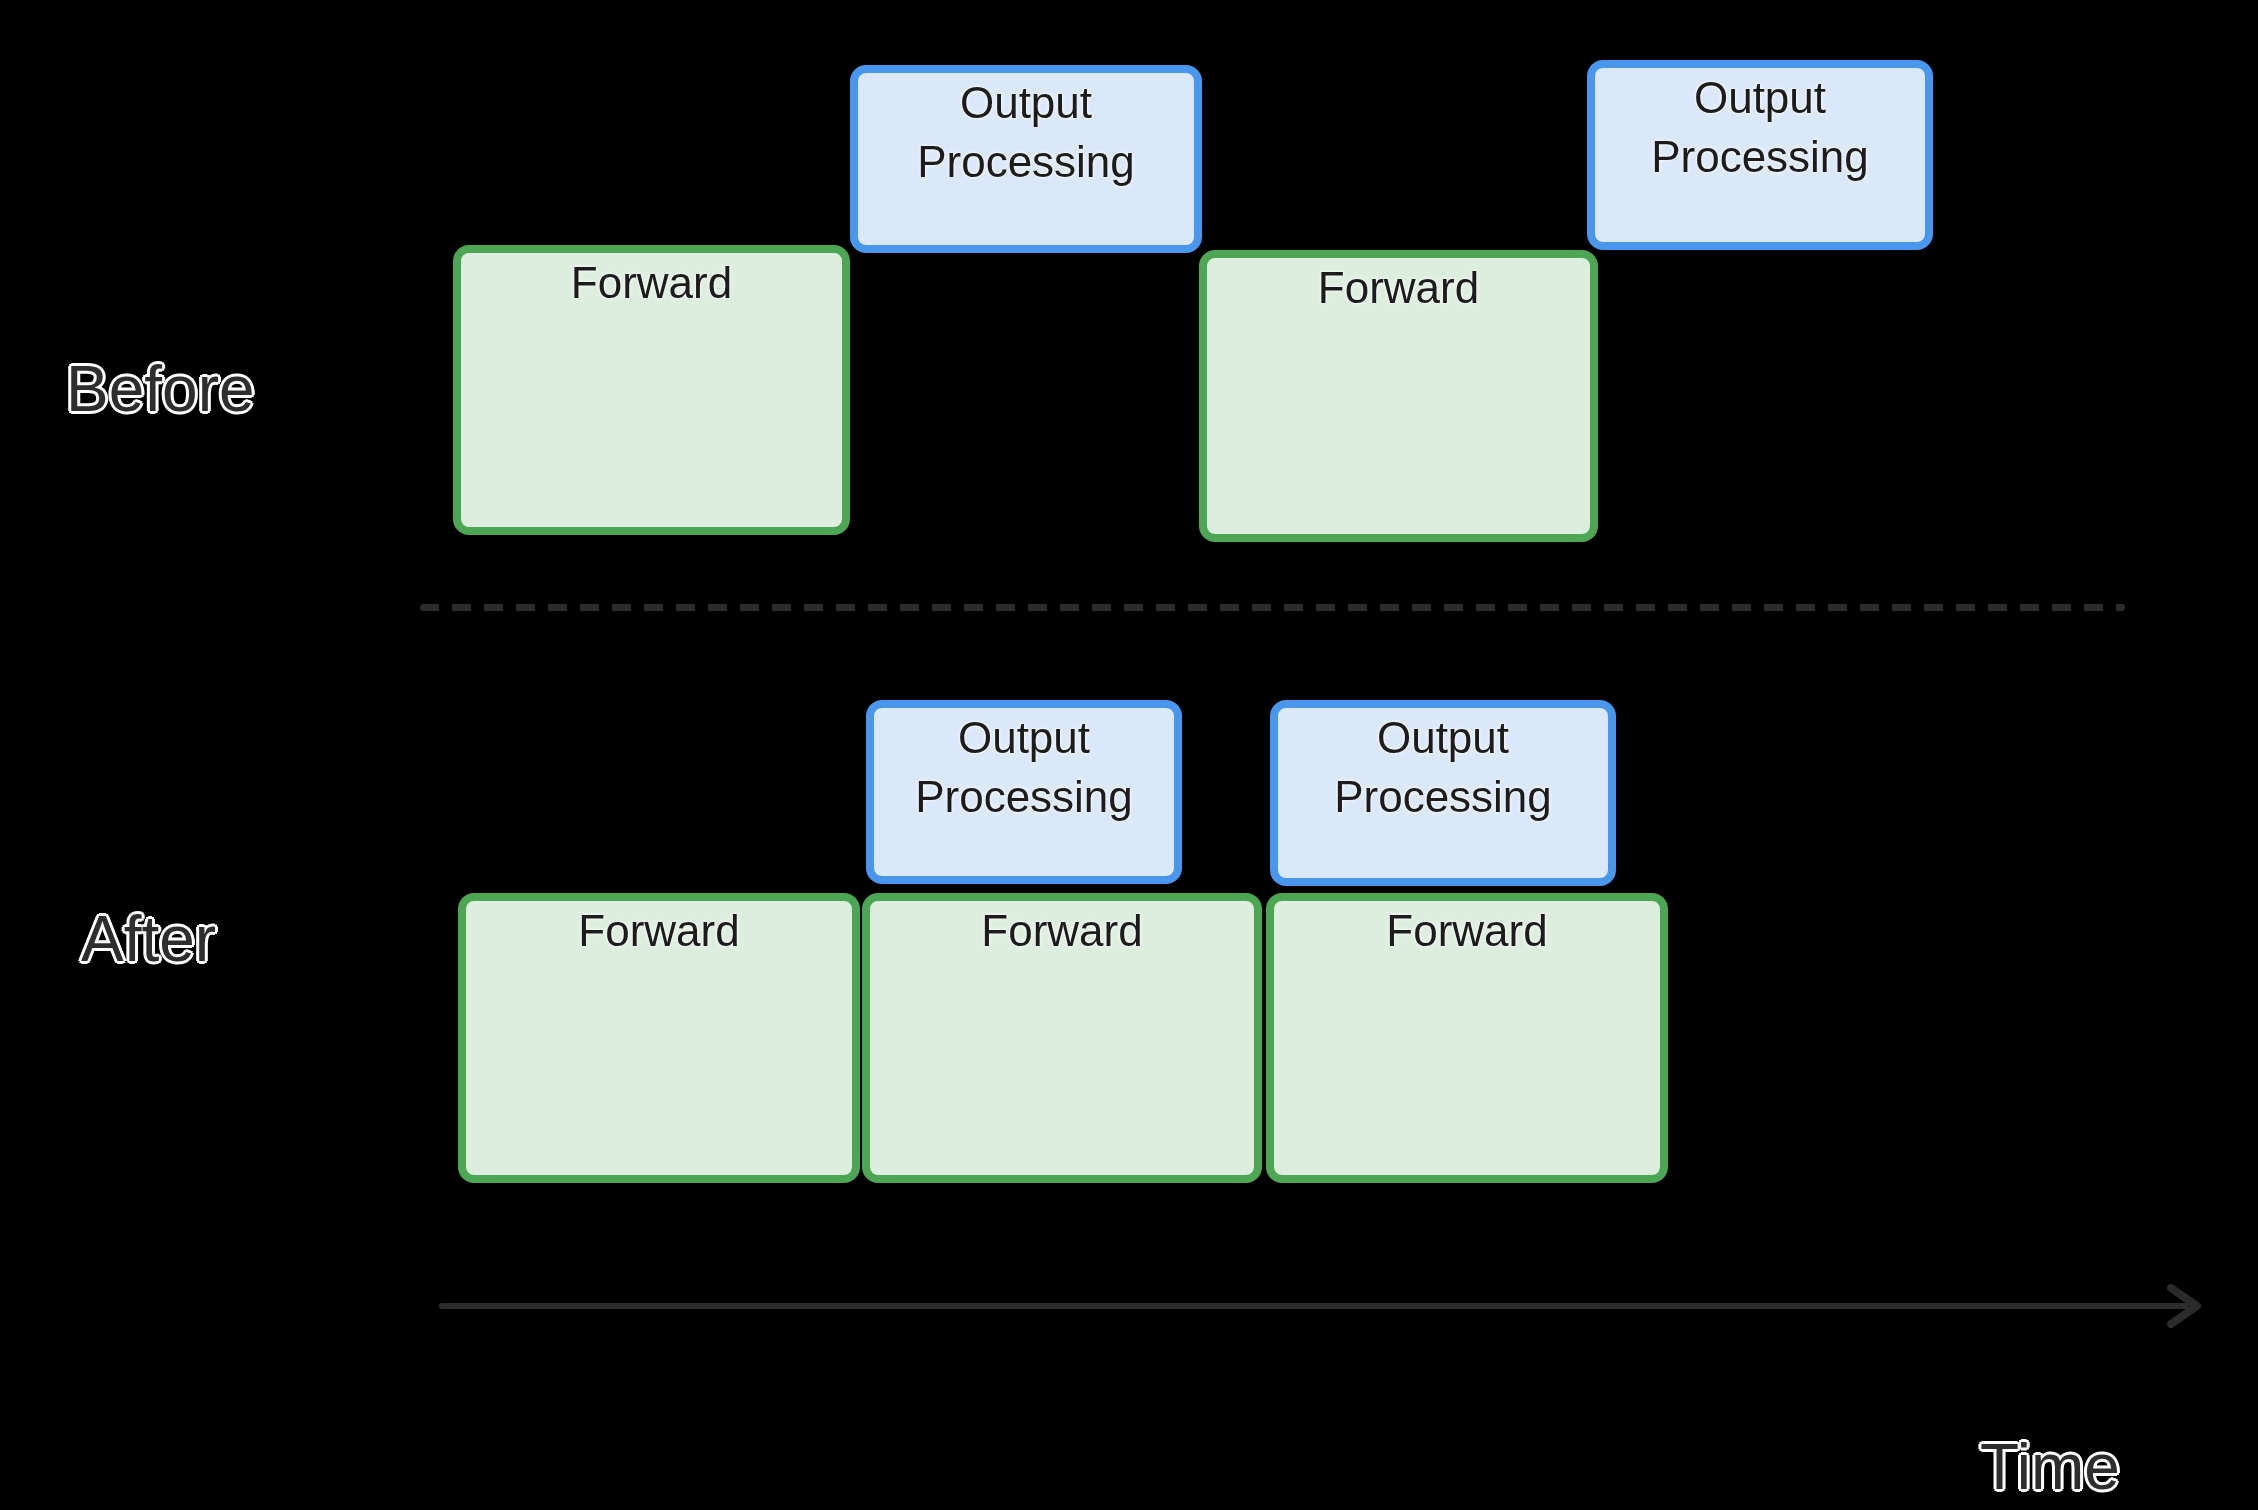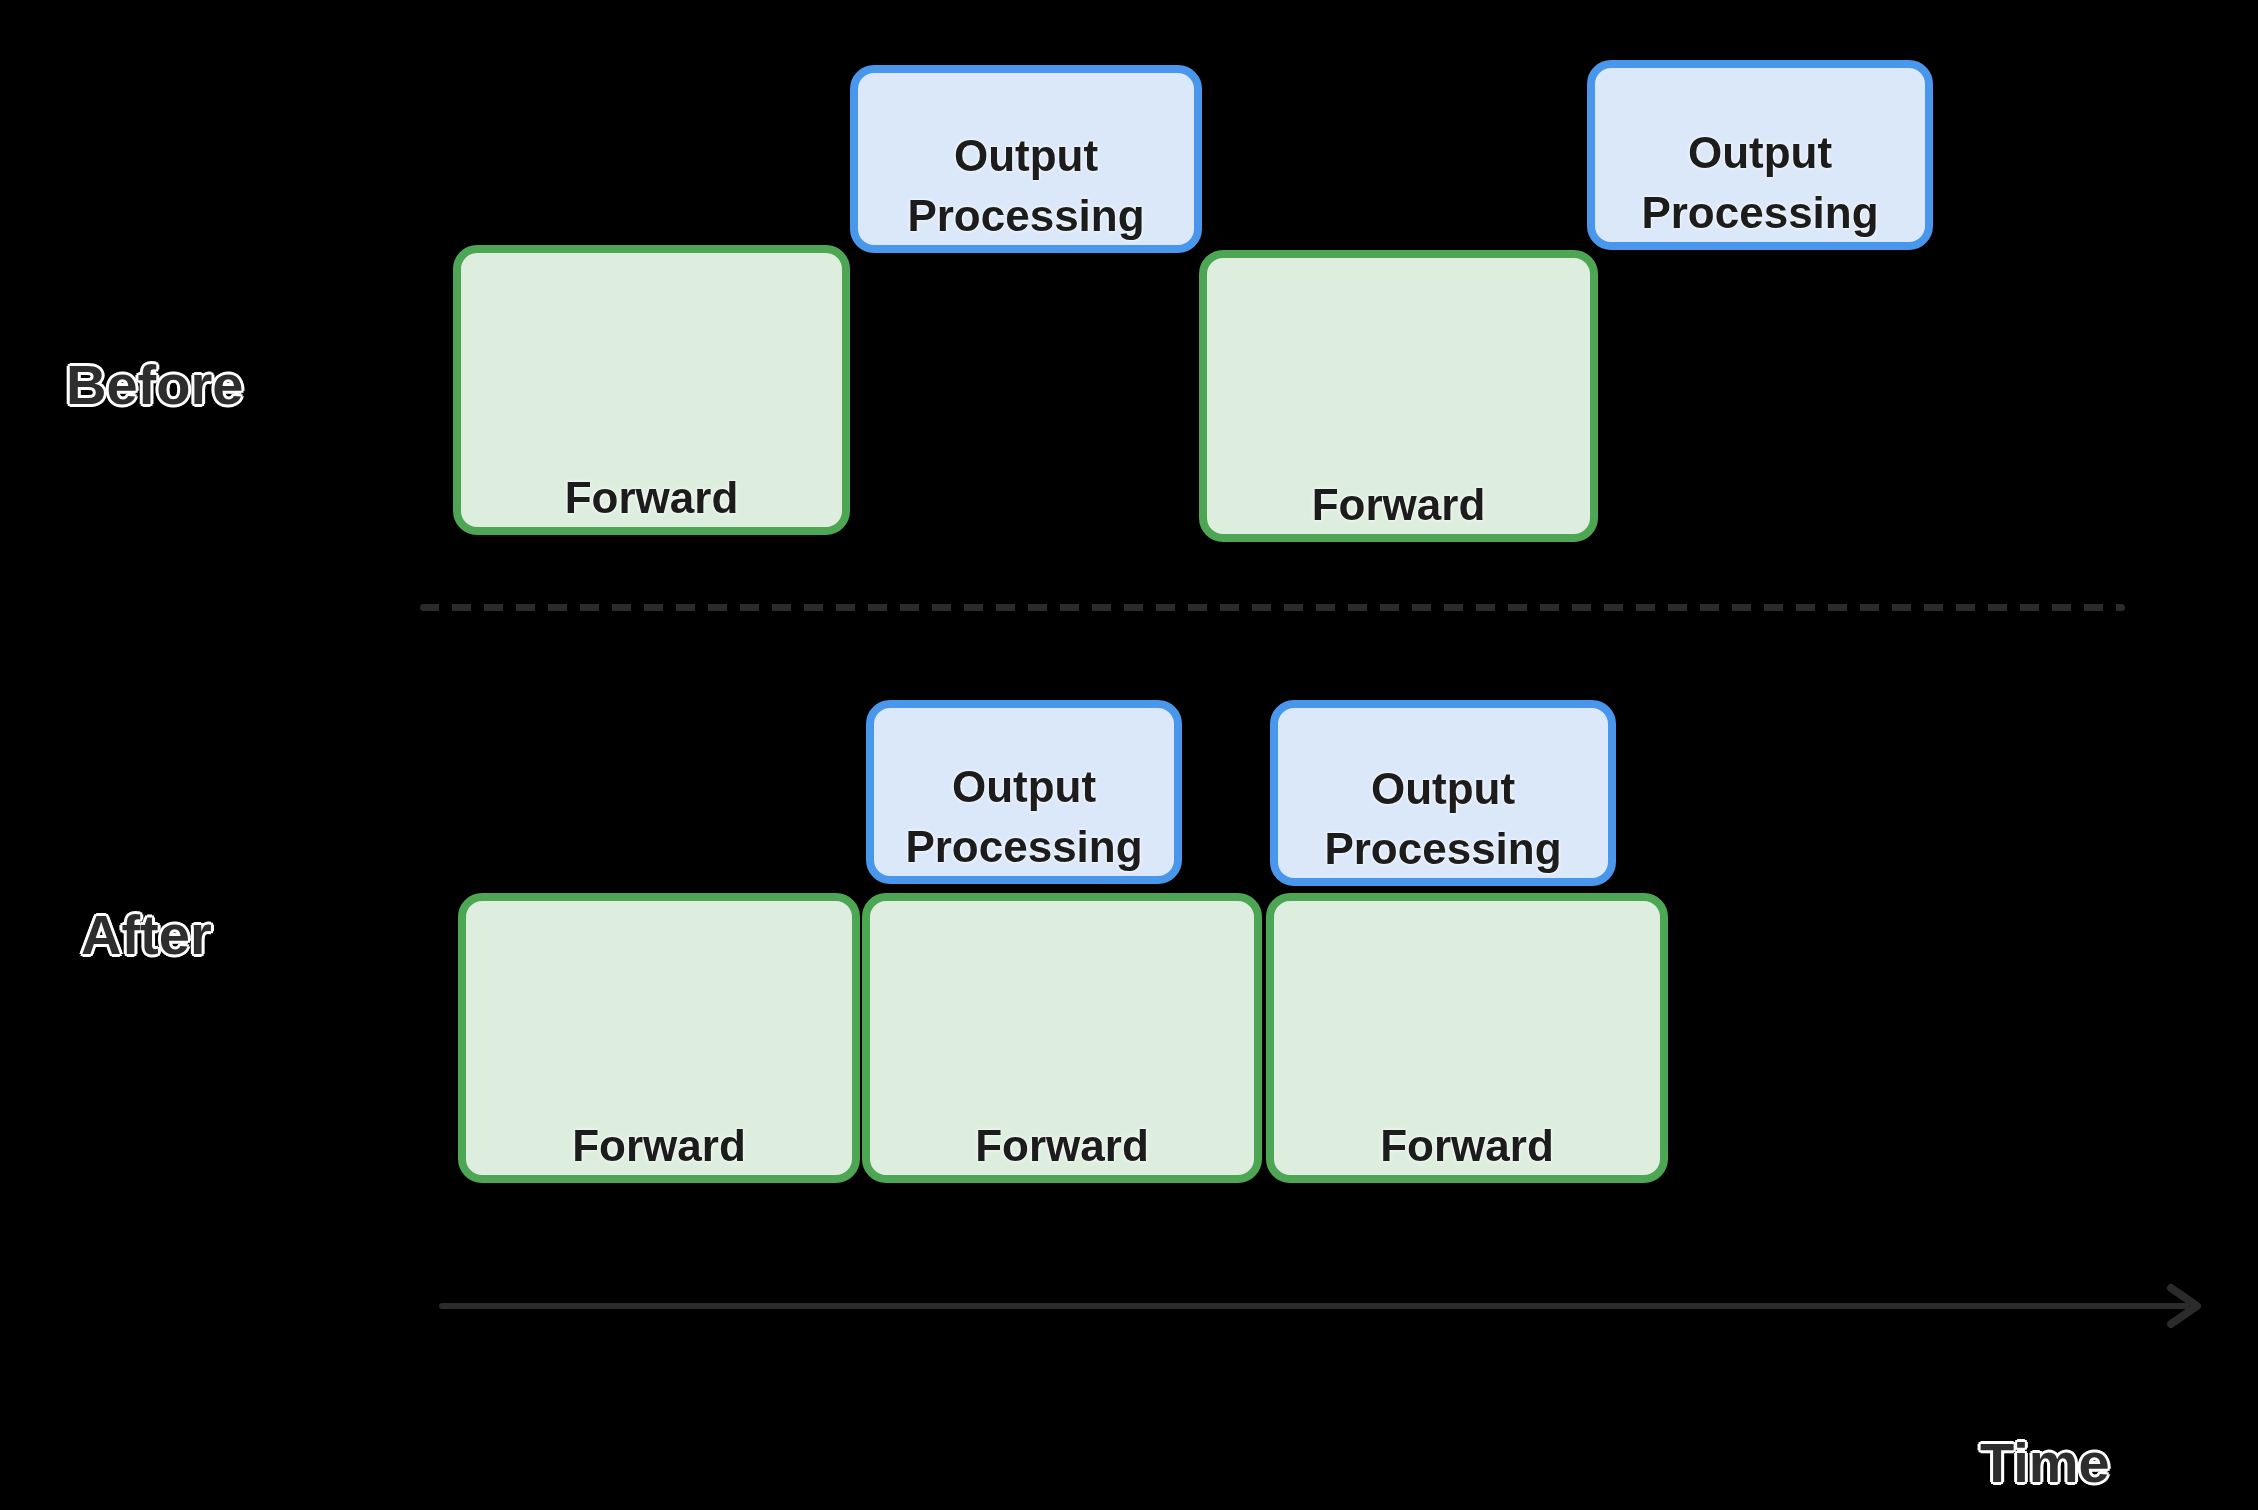--- a/index.html
+++ b/index.html
@@ -16,44 +16,44 @@
   html,body{width:2258px;height:1510px;}
   body{
     background:var(--bg);
     font-family:"Liberation Sans","DejaVu Sans",sans-serif;
     position:relative;
     overflow:hidden;
   }
   .stage{position:absolute;inset:0;}
   .box{
     position:absolute;
-    border-radius:24px;
+    border-radius:16px;
     display:flex;
-    align-items:flex-end;
+    align-items:flex-start;
     justify-content:center;
     text-align:center;
     font-size:44px;
-    font-weight:700;
+    font-weight:400;
     line-height:1.35;
     color:var(--box-text);
     text-shadow:0 0 4px rgba(255,255,255,.85),0 0 2px rgba(255,255,255,.85);
   }
   .box.green{
     background:var(--green-fill);
     border:8px solid var(--green-border);
   }
   .box.blue{
     background:var(--blue-fill);
     border:8px solid var(--blue-border);
   }
   .box .lbl{padding:0 18px;}
   .row-label{
     position:absolute;
-    font-size:56px;
-    font-weight:700;
+    font-size:64px;
+    font-weight:400;
     color:var(--label-text);
     text-shadow:
       -2px -2px 0 #fff, 2px -2px 0 #fff,
       -2px  2px 0 #fff, 2px  2px 0 #fff,
       -3px  0   0 #fff, 3px  0   0 #fff,
        0   -3px 0 #fff, 0    3px 0 #fff;
     letter-spacing:0;
     white-space:nowrap;
   }
   .divider{

